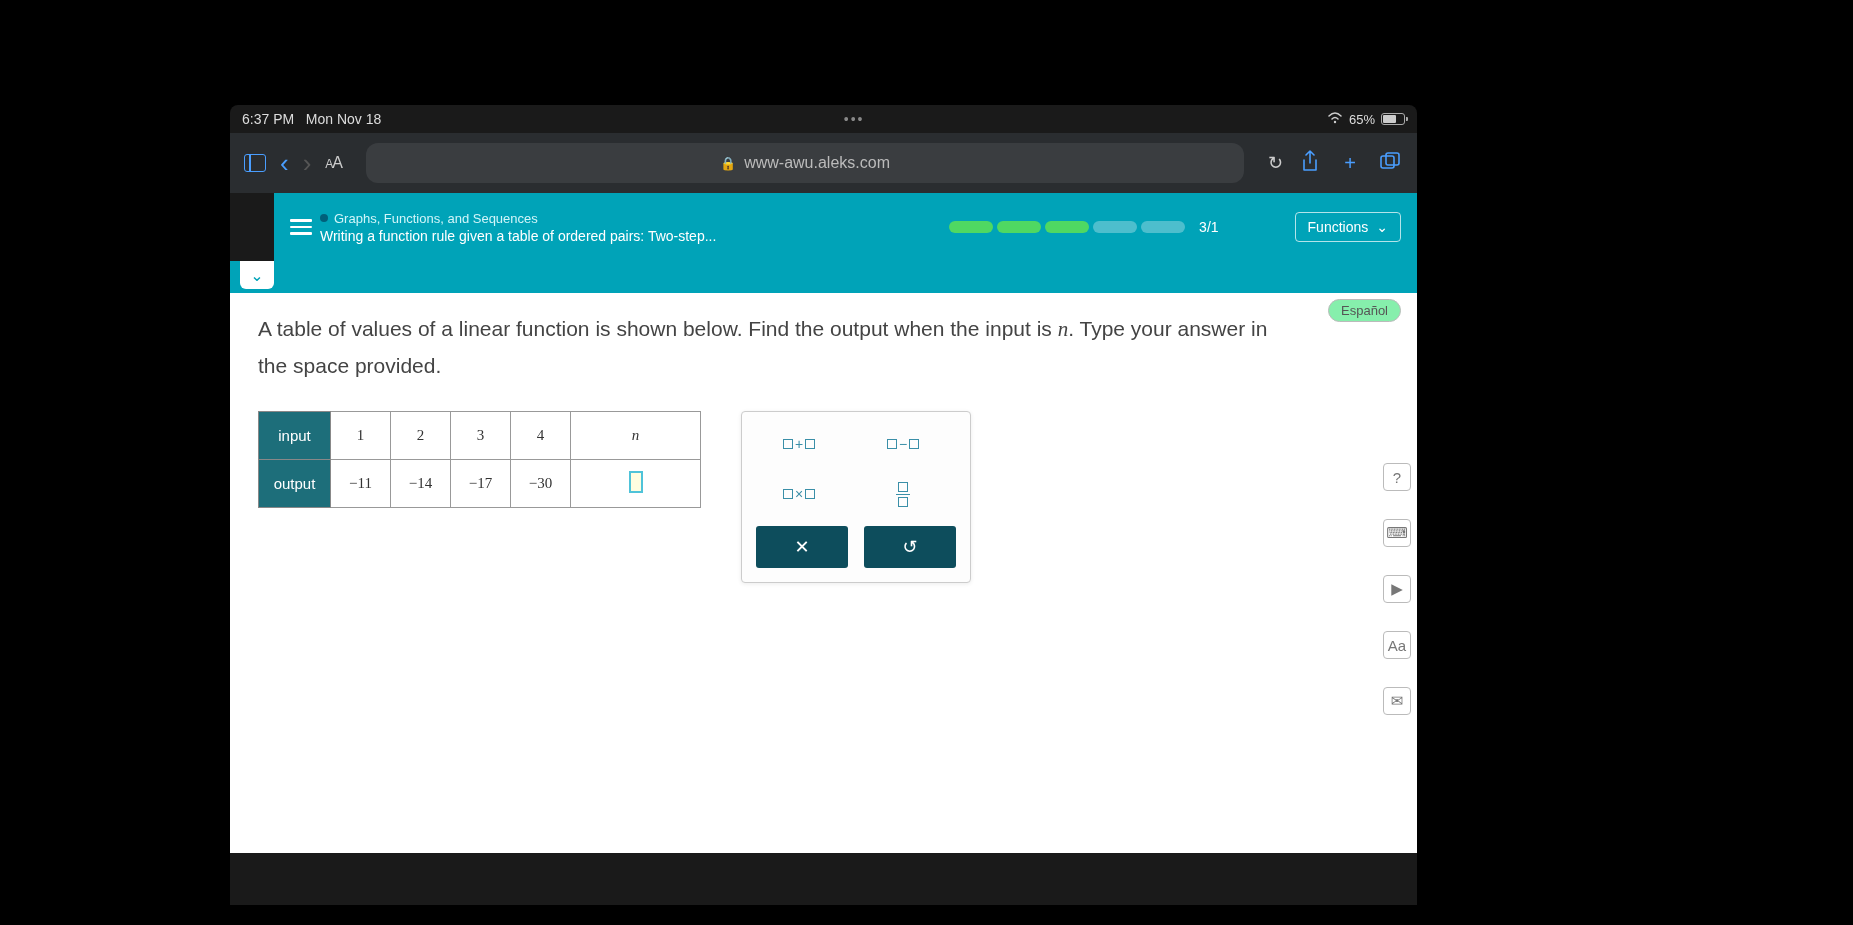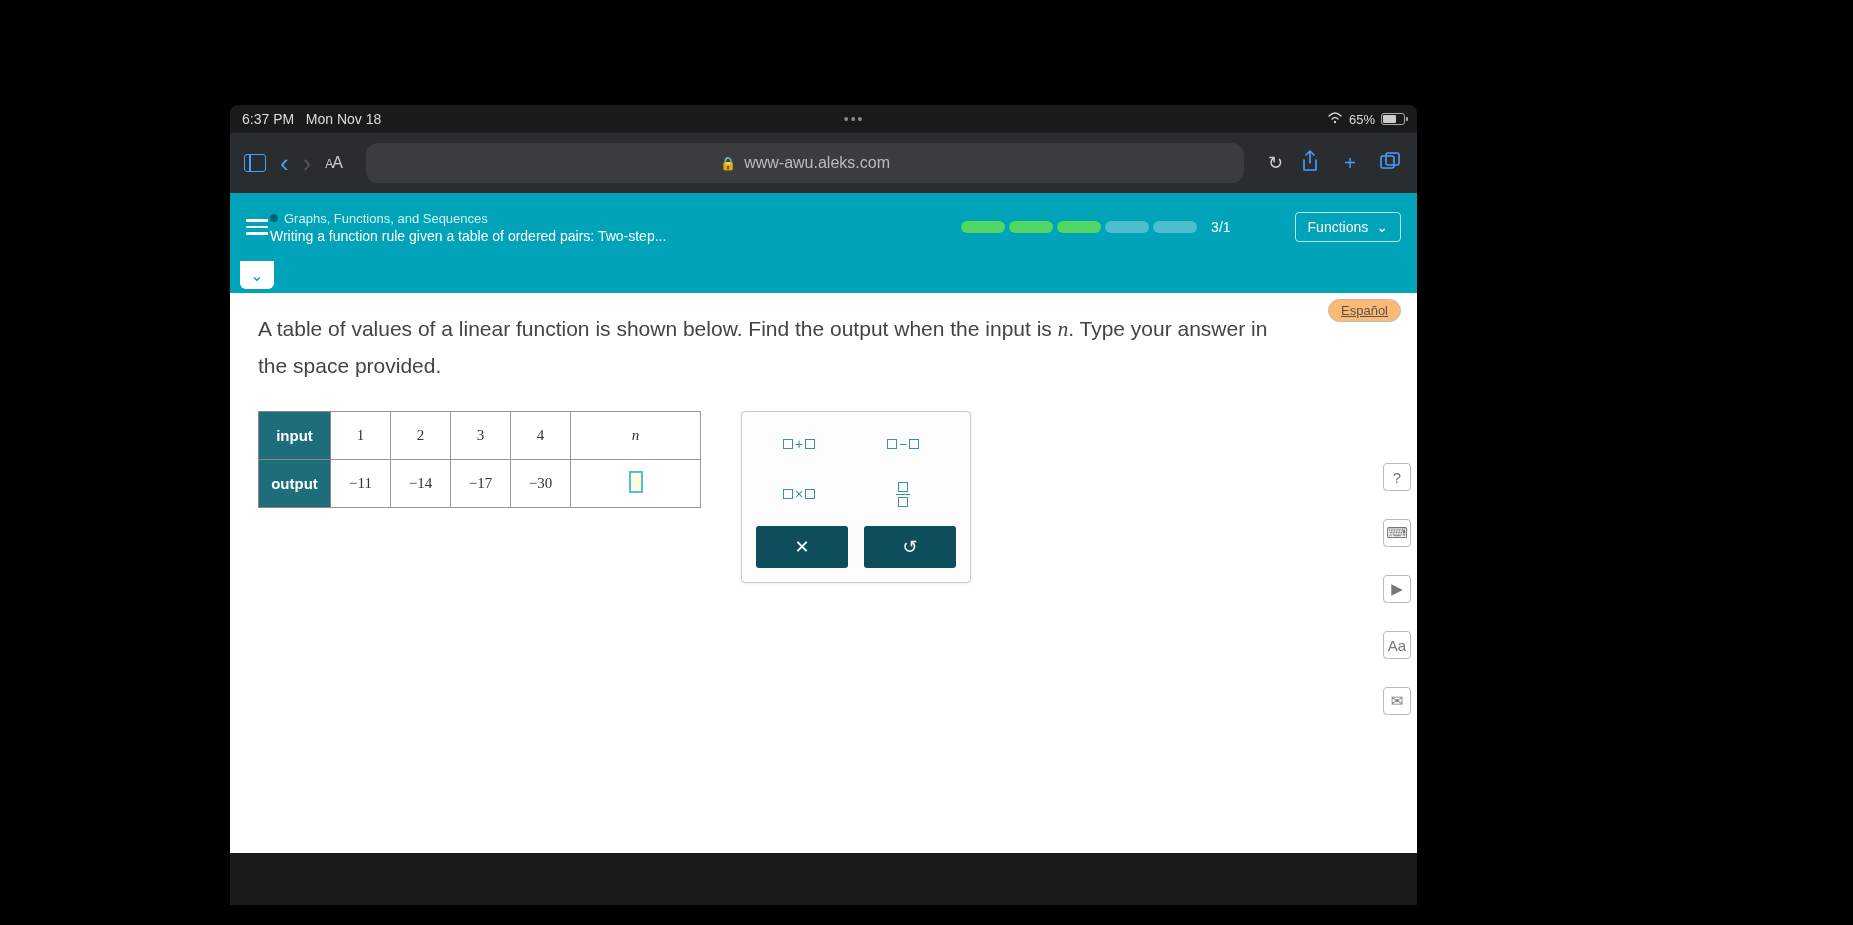--- a/index.html
+++ b/index.html
@@ -21,47 +21,47 @@
 .tabs-icon::before { content:''; position:absolute; left:4px; top:-1px; bottom:-1px; width:1.5px; background:#4a9eff; }
 .nav-back { color: #4a9eff; font-size: 26px; font-weight: 300; cursor: pointer; }
 .nav-forward { color: #555; font-size: 26px; font-weight: 300; }
 .text-size { color: #ccc; font-size: 16px; letter-spacing: -1px; }
 .text-size .small-a { font-size: 12px; }
 .url-bar { flex: 1; background: #3a3d40; border-radius: 12px; height: 40px; display: flex; align-items: center; justify-content: center; gap: 8px; color: #bbb; font-size: 16px; margin: 0 10px; }
 .lock-icon { font-size: 13px; }
 .refresh { color: #ccc; font-size: 18px; }
 .share-icon, .plus-icon, .copy-icon { color: #4a9eff; font-size: 20px; width: 26px; text-align: center; }
 
-.aleks-header { background: #00a3b8; height: 68px; display: flex; align-items: center; padding: 0 16px; gap: 2px; color: #fff; }
+.aleks-header { background: #00a3b8; height: 68px; display: flex; align-items: center; padding: 0 16px; gap: 8px; color: #fff; margin-left: 44px; }
 .menu-btn { display: flex; flex-direction: column; gap: 4px; cursor: pointer; }
 .menu-btn span { width: 22px; height: 2.5px; background: #fff; border-radius: 1px; }
 .hdr-titles { flex: 0 0 auto; }
 .hdr-category { font-size: 13px; color: #d0f5f9; display: flex; align-items: center; gap: 6px; }
 .hdr-category::before { content: ''; width: 8px; height: 8px; border-radius: 50%; background: #00607a; display: inline-block; }
 .hdr-topic { font-size: 14px; font-weight: 500; margin-top: 2px; }
 .hdr-spacer { flex: 1; }
 .progress-group { display: flex; align-items: center; gap: 14px; }
 .seg-bar { display: flex; gap: 4px; }
 .seg { width: 44px; height: 12px; border-radius: 6px; background: rgba(255,255,255,0.3); }
 .seg.fill { background: #4fd862; }
 .prog-count { font-size: 14px; }
 .user-btn { border: 1.5px solid rgba(255,255,255,0.7); border-radius: 4px; padding: 6px 12px; display: flex; align-items: center; gap: 8px; cursor: pointer; font-size: 14px; }
 
 .sub-bar { background: #00a3b8; height: 32px; display: flex; align-items: flex-start; padding-left: 10px; }
 .sub-arrow { width: 34px; height: 28px; background: #fff; border-radius: 0 0 6px 6px; display: flex; align-items: center; justify-content: center; color: #00a3b8; font-size: 16px; cursor: pointer; }
 
 .content { background: #fff; padding: 18px 28px; flex: 1; min-height: 560px; position: relative; }
-.espanol-btn { position: absolute; right: 16px; top: 6px; border: 1px solid #bbb; border-radius: 14px; padding: 3px 12px; font-size: 13px; color: #555; background: #fdba74; cursor: pointer; text-decoration: underline; }
+.espanol-btn { position: absolute; right: 16px; top: 6px; border: 1px solid #bbb; border-radius: 14px; padding: 3px 12px; font-size: 13px; color: #555; background: #86efac; cursor: pointer; }
 .question-text { font-size: 21px; color: #444; line-height: 1.7; max-width: 1020px; }
 .math-var { font-style: italic; font-family: Georgia, serif; }
 
 .work-area { display: flex; gap: 40px; margin-top: 28px; align-items: flex-start; }
 
 .data-table { border-collapse: collapse; }
-.data-table th { background: #1d6e7a; color: #fff; font-weight: 700; font-size: 15px; padding: 0; border: 1px solid #888; width: 72px; height: 48px; }
+.data-table th { background: #1d6e7a; color: #fff; font-weight: 400; font-size: 15px; padding: 0; border: 1px solid #888; width: 72px; height: 48px; }
 .data-table td { border: 1px solid #999; width: 60px; height: 48px; text-align: center; font-size: 15px; color: #333; font-family: Georgia, serif; }
 .data-table td.wide { width: 130px; }
 .input-box { display: inline-block; width: 14px; height: 22px; border: 2px solid #4fc3d9; background: #fffde0; }
 
 .keypad { border: 1px solid #ccc; border-radius: 4px; padding: 14px; background: #fdfdfd; box-shadow: 0 1px 4px rgba(0,0,0,0.08); }
 .key-row { display: flex; gap: 18px; margin-bottom: 14px; }
 .key { width: 86px; height: 36px; display: flex; align-items: center; justify-content: center; font-size: 14px; color: #3a8fa8; cursor: pointer; font-family: Georgia, serif; }
 .op-sq { display:inline-block; width:10px; height:10px; border:1px solid #3a8fa8; margin:0 2px; }
 .frac-key { display: flex; flex-direction: column; align-items: center; gap: 2px; }
 .frac-key .fline { width: 14px; height: 1px; background: #3a8fa8; }

